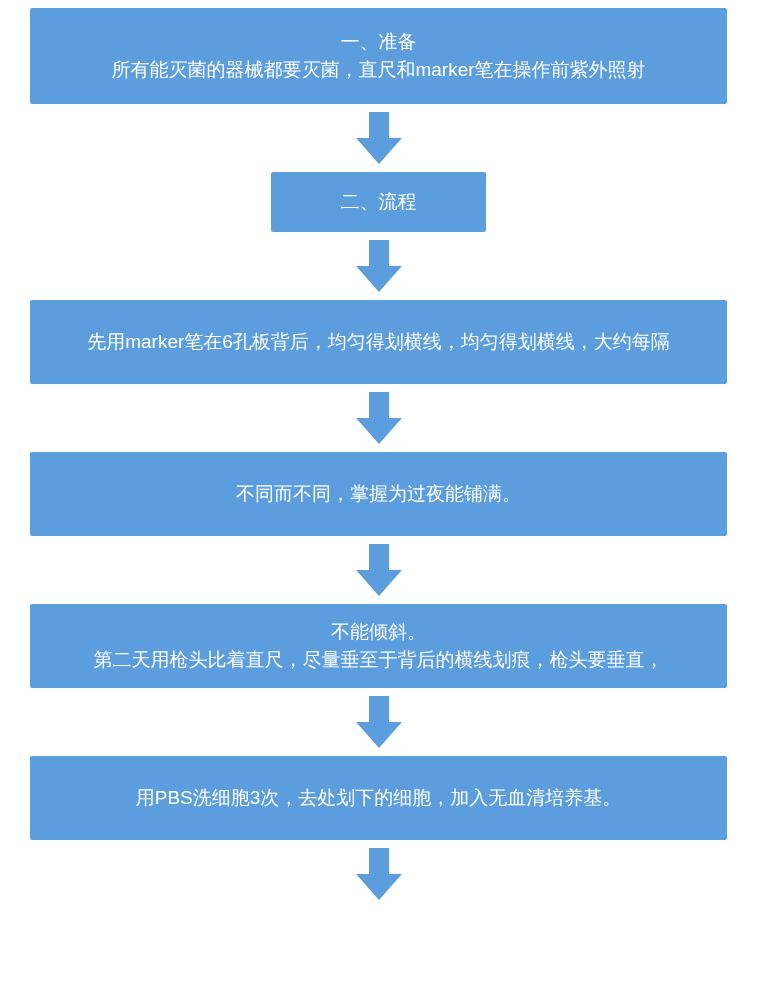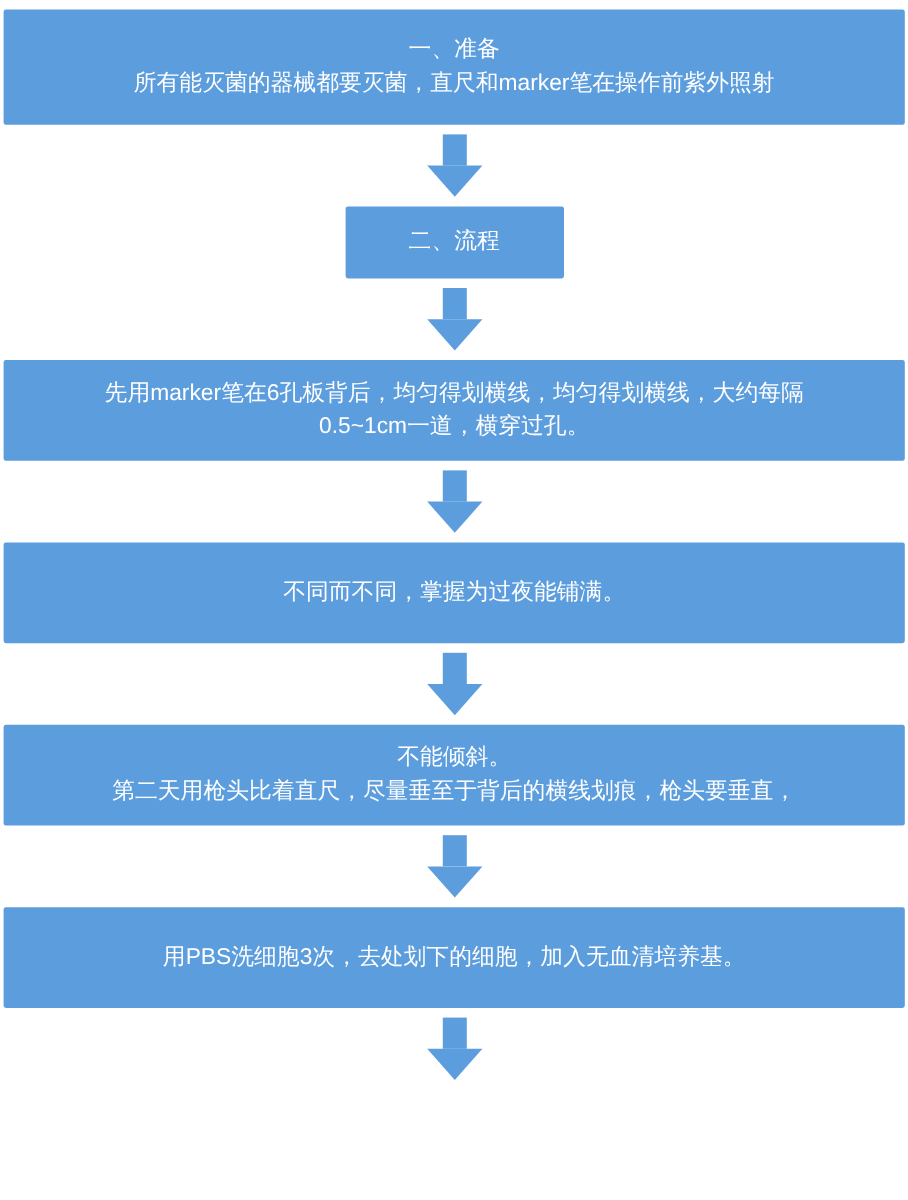--- a/index.html
+++ b/index.html
@@ -30,29 +30,29 @@
     flex-direction:column;
     justify-content:center;
     align-items:center;
     text-align:center;
     font-size:19px;
     line-height:1.5;
     border-radius:2px;
     flex-shrink:0;
   }
   .box.wide{
-    width:751px;
+    width:697px;
     min-height:84px;
     padding:10px 22px;
   }
   .box.first{
     min-height:96px;
   }
   .box.small{
-    width:182px;
+    width:215px;
     min-height:60px;
     padding:4px 12px;
   }
   .box-line{
     width:100%;
   }
   .arrow{
     display:flex;
     flex-direction:column;
     align-items:center;
@@ -91,21 +91,20 @@
     <div class="box-line">二、流程</div>
   </div>
 
   <div class="arrow">
     <div class="shaft"></div>
     <div class="head"></div>
   </div>
 
   <div class="box wide">
     <div class="box-line">先用marker笔在6孔板背后，均匀得划横线，均匀得划横线，大约每隔</div>
-    <div class="box-line">0.5~1cm一道，横穿过孔。</div>
   </div>
 
   <div class="arrow">
     <div class="shaft"></div>
     <div class="head"></div>
   </div>
 
   <div class="box wide">
     <div class="box-line">不同而不同，掌握为过夜能铺满。</div>
   </div>

